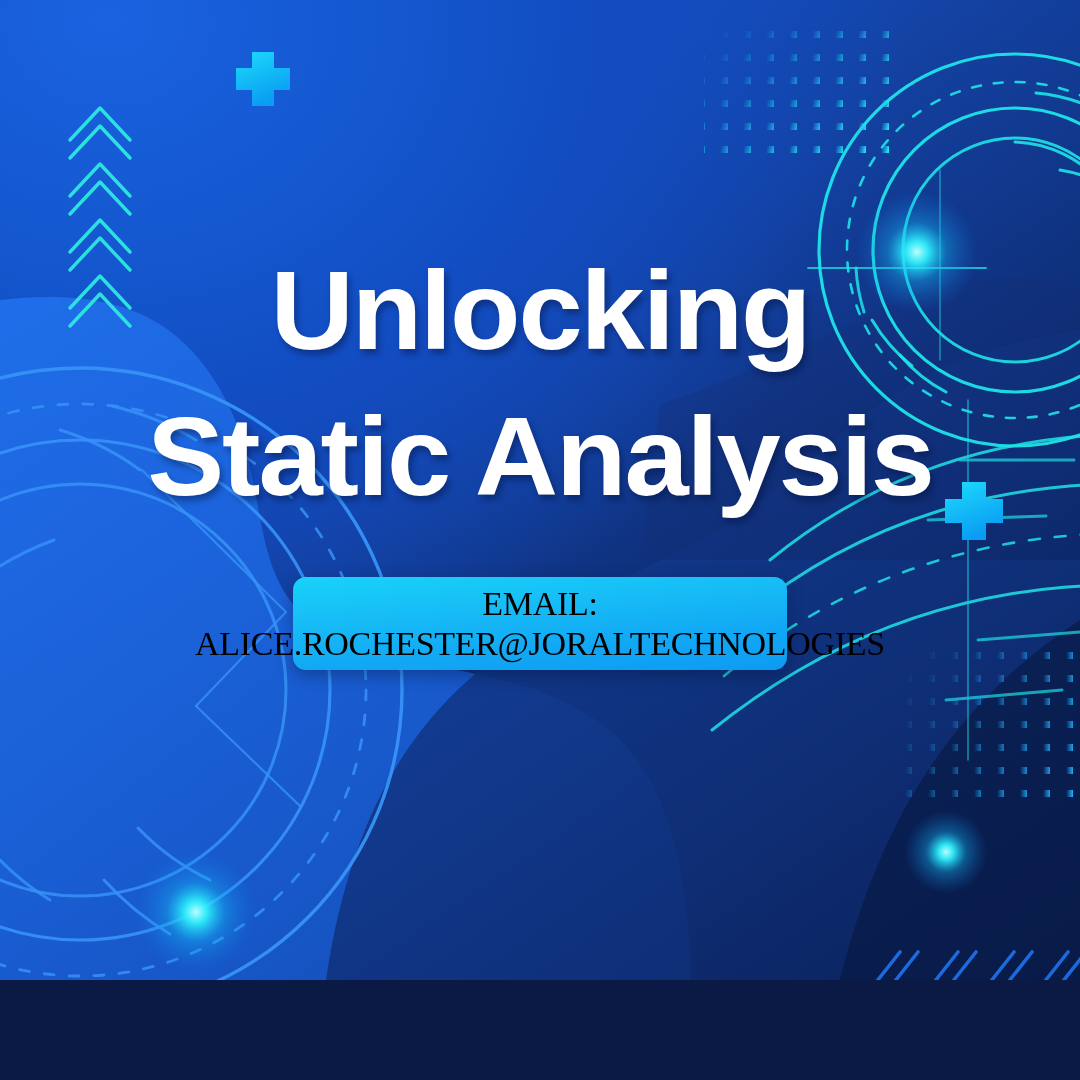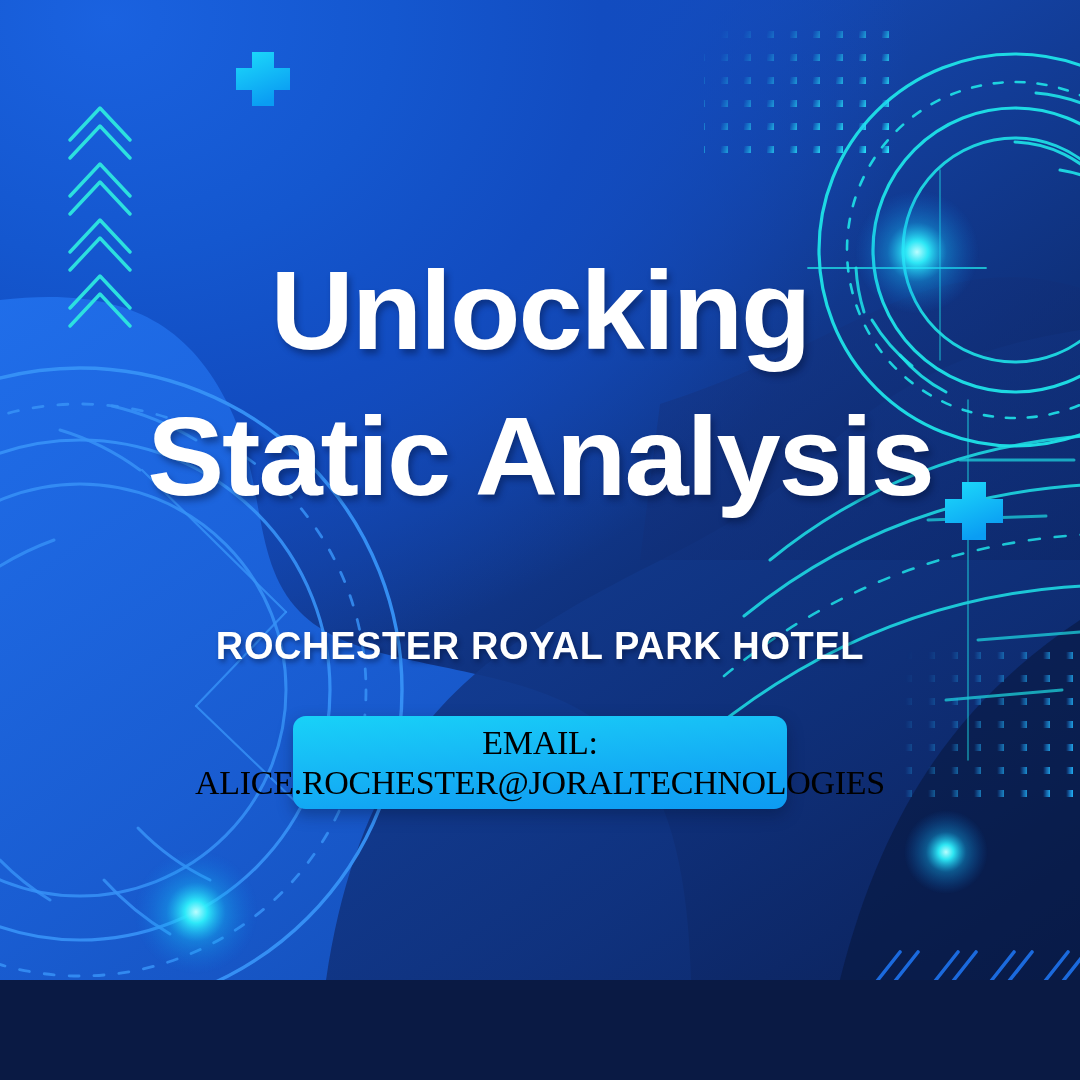--- a/index.html
+++ b/index.html
@@ -270,21 +270,20 @@
     <path fill="url(#plusG)" d="M256 984 h24 v17 h17 v24 h-17 v17 h-24 v-17 h-17 v-24 h17 z"></path>
   </svg>
 
   <div id="content">
 
     <h1 id="title">
       <span class="line">Unlocking</span>
       <span class="line">Static Analysis</span>
     </h1>
 
-    <div id="venue">ROCHESTER ROYAL PARK HOTEL</div>
 
     <button id="email-button">
       <span class="lbl">EMAIL:</span>
       <span class="addr">ALICE.ROCHESTER@JORALTECHNOLOGIES</span>
     </button>
 
   </div>
 </div>
 
 </body></html>

